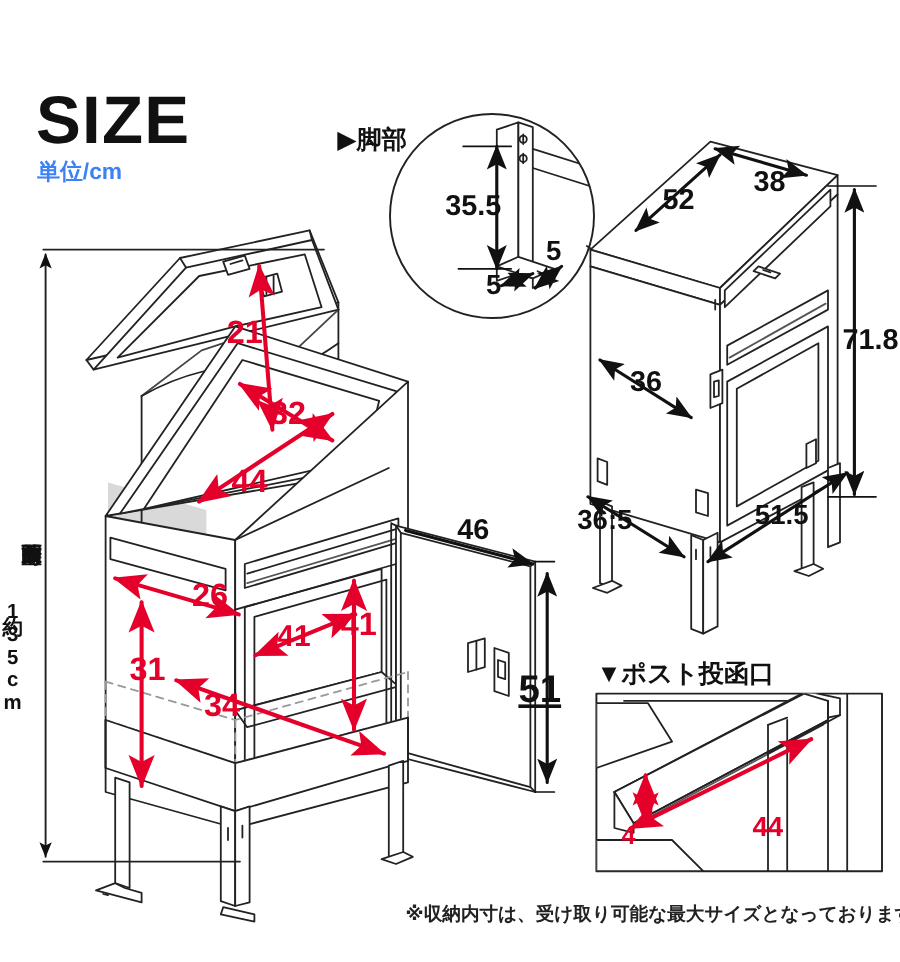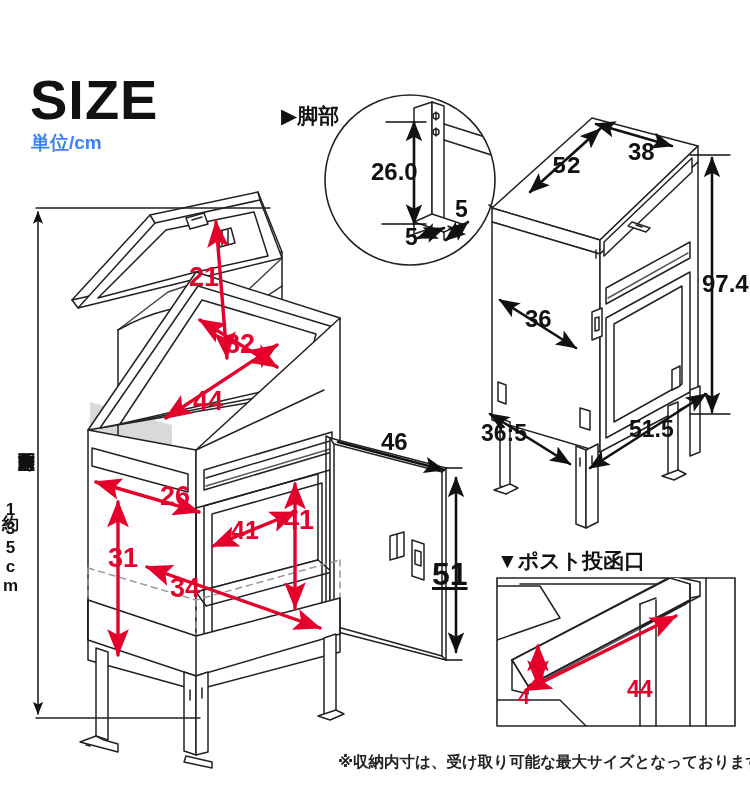--- a/index.html
+++ b/index.html
@@ -292,27 +292,27 @@
 <div class="dim red" style="left:193px;top:388px;font-size:27px;">44</div>
 <div class="dim red" style="left:136px;top:483px;font-size:27px;margin-left:24px;">26</div>
 <div class="dim red" style="left:108px;top:545px;font-size:27px;">31</div>
 <div class="dim red" style="left:170px;top:575px;font-size:27px;">34</div>
 <div class="dim red" style="left:231px;top:518px;font-size:25px;">41</div>
 <div class="dim red" style="left:284px;top:507px;font-size:27px;">41</div>
 
 <div class="dim blk" style="left:381px;top:430px;font-size:24px;">46</div>
 <div class="dim blk" style="left:432px;top:558px;font-size:32px;text-decoration:underline;">51</div>
 
-<div class="dim blk" style="left:371px;top:160px;font-size:24px;">26.0</div>
+<div class="dim blk" style="left:371px;top:160px;font-size:24px;">35.5</div>
 <div class="dim blk" style="left:405px;top:226px;font-size:23px;">5</div>
 <div class="dim blk" style="left:455px;top:198px;font-size:23px;">5</div>
 
-<div class="dim blk" style="left:552px;top:155px;font-size:24px;font-family:Liberation Mono, monospace;">52</div>
+<div class="dim blk" style="left:552px;top:155px;font-size:24px;">52</div>
 <div class="dim blk" style="left:628px;top:140px;font-size:24px;">38</div>
 <div class="dim blk" style="left:525px;top:307px;font-size:24px;">36</div>
-<div class="dim blk" style="left:702px;top:272px;font-size:24px;">97.4</div>
+<div class="dim blk" style="left:702px;top:272px;font-size:24px;">71.8</div>
 <div class="dim blk" style="left:481px;top:422px;font-size:23px;">36:5</div>
 <div class="dim blk" style="left:629px;top:418px;font-size:23px;">51.5</div>
 
 <div class="dim red" style="left:518px;top:686px;font-size:21px;">4</div>
 <div class="dim red" style="left:627px;top:678px;font-size:23px;">44</div>
 
 <div class="note">※収納内寸は、受け取り可能な最大サイズとなっております。</div>
 
 </body></html>

